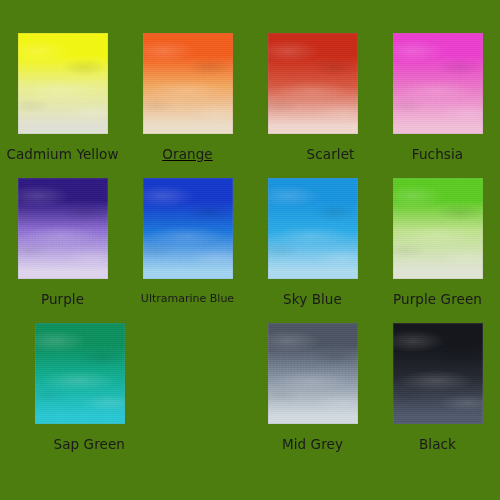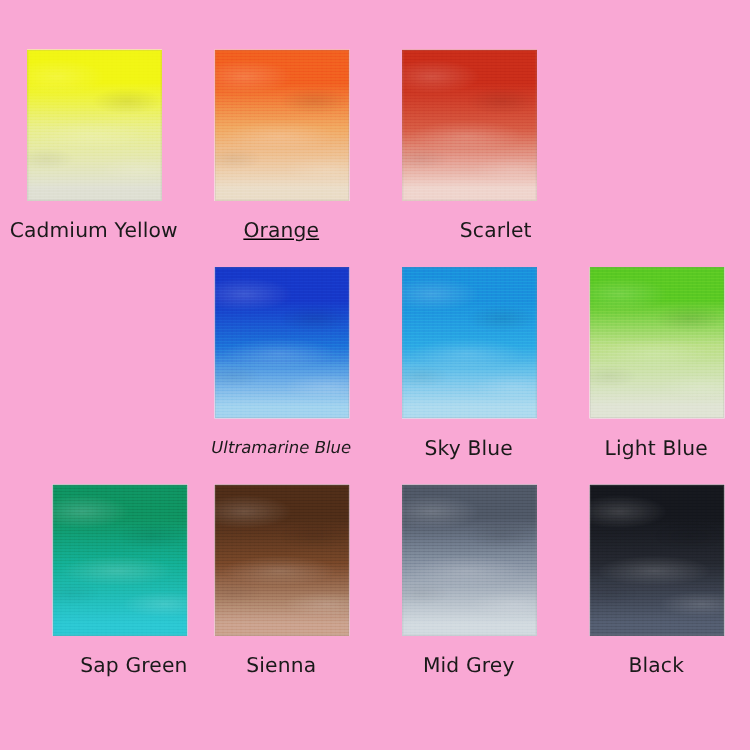--- a/index.html
+++ b/index.html
@@ -117,21 +117,21 @@
     white-space: nowrap;
   }
   .swatch-label.small {
     font-size: 11px;
     letter-spacing: 0;
   }
 </style>
 </head>
 <body>
 
-<div id="swatch-chart" style="background: #f9a8d4;">
+<div id="swatch-chart" style="background: #4d7c0f;">
   <div class="swatch-grid">
     <div class="grid-spacer-top"></div>
 
     <div class="swatch-cell" style="grid-area: 2 / 1;">
         <div class="swatch-chip">
           <div class="chip-wash" style="background: linear-gradient(rgb(241, 245, 19) 0%, rgb(241, 245, 19) 22%, rgb(232, 238, 134) 52%, rgb(222, 223, 210) 92%, rgb(222, 223, 210) 100%);"></div>
           <div class="chip-bloom"></div>
           <div class="chip-tooth"></div>
           <div class="chip-edge"></div>
         </div>
@@ -148,64 +148,73 @@
       </div>
       <div class="swatch-cell" style="grid-area: 2 / 3;">
         <div class="swatch-chip">
           <div class="chip-wash" style="background: linear-gradient(rgb(198, 42, 24) 0%, rgb(198, 42, 24) 22%, rgb(212, 85, 63) 52%, rgb(239, 212, 204) 92%, rgb(239, 212, 204) 100%);"></div>
           <div class="chip-bloom"></div>
           <div class="chip-tooth"></div>
           <div class="chip-edge"></div>
         </div>
         <div class="swatch-label" style="color: rgb(26, 26, 26); margin-left: 36px;">Scarlet</div>
       </div>
+      <div class="swatch-cell" style="grid-area: 2 / 4;">
+        <div class="swatch-chip">
+          <div class="chip-wash" style="background: linear-gradient(rgb(232, 62, 203) 0%, rgb(232, 62, 203) 22%, rgb(232, 111, 196) 52%, rgb(239, 187, 213) 92%, rgb(239, 187, 213) 100%);"></div>
+          <div class="chip-bloom"></div>
+          <div class="chip-tooth"></div>
+          <div class="chip-edge"></div>
+        </div>
+        <div class="swatch-label" style="color: rgb(26, 26, 26);">Fuchsia</div>
+      </div>
+      <div class="swatch-cell" style="grid-area: 3 / 1;">
+        <div class="swatch-chip">
+          <div class="chip-wash" style="background: linear-gradient(rgb(46, 26, 124) 0%, rgb(46, 26, 124) 22%, rgb(138, 107, 208) 52%, rgb(220, 210, 236) 92%, rgb(220, 210, 236) 100%);"></div>
+          <div class="chip-bloom"></div>
+          <div class="chip-tooth"></div>
+          <div class="chip-edge"></div>
+        </div>
+        <div class="swatch-label" style="color: rgb(26, 26, 26);">Purple</div>
+      </div>
       <div class="swatch-cell" style="grid-area: 3 / 2;">
         <div class="swatch-chip">
           <div class="chip-wash" style="background: linear-gradient(rgb(22, 55, 200) 0%, rgb(22, 55, 200) 22%, rgb(28, 111, 216) 52%, rgb(156, 208, 238) 92%, rgb(156, 208, 238) 100%);"></div>
           <div class="chip-bloom"></div>
           <div class="chip-tooth"></div>
           <div class="chip-edge"></div>
         </div>
-        <div class="swatch-label small" style="color: rgb(26, 26, 26); font-style: italic;">Ultramarine Blue</div>
+        <div class="swatch-label small" style="color: rgb(26, 26, 26);">Ultramarine Blue</div>
       </div>
       <div class="swatch-cell" style="grid-area: 3 / 3;">
         <div class="swatch-chip">
           <div class="chip-wash" style="background: linear-gradient(rgb(26, 143, 220) 0%, rgb(26, 143, 220) 22%, rgb(43, 167, 228) 52%, rgb(168, 216, 238) 92%, rgb(168, 216, 238) 100%);"></div>
           <div class="chip-bloom"></div>
           <div class="chip-tooth"></div>
           <div class="chip-edge"></div>
         </div>
         <div class="swatch-label" style="color: rgb(26, 26, 26);">Sky Blue</div>
       </div>
       <div class="swatch-cell" style="grid-area: 3 / 4;">
         <div class="swatch-chip">
           <div class="chip-wash" style="background: linear-gradient(rgb(89, 200, 35) 0%, rgb(89, 200, 35) 22%, rgb(187, 223, 134) 52%, rgb(222, 226, 210) 92%, rgb(222, 226, 210) 100%);"></div>
           <div class="chip-bloom"></div>
           <div class="chip-tooth"></div>
           <div class="chip-edge"></div>
         </div>
-        <div class="swatch-label" style="color: rgb(26, 26, 26);">Light Blue</div>
+        <div class="swatch-label" style="color: rgb(26, 26, 26);">Purple Green</div>
       </div>
       <div class="swatch-cell" style="grid-area: 4 / 1; align-items: flex-end;">
         <div class="swatch-chip">
           <div class="chip-wash" style="background: linear-gradient(rgb(14, 139, 91) 0%, rgb(14, 139, 91) 22%, rgb(18, 169, 140) 52%, rgb(41, 196, 208) 92%, rgb(41, 196, 208) 100%);"></div>
           <div class="chip-bloom"></div>
           <div class="chip-tooth"></div>
           <div class="chip-edge"></div>
         </div>
         <div class="swatch-label" style="color: rgb(26, 26, 26);">Sap Green</div>
-      </div>
-      <div class="swatch-cell" style="grid-area: 4 / 2;">
-        <div class="swatch-chip">
-          <div class="chip-wash" style="background: linear-gradient(rgb(74, 42, 22) 0%, rgb(74, 42, 22) 22%, rgb(111, 66, 38) 52%, rgb(199, 156, 134) 92%, rgb(199, 156, 134) 100%);"></div>
-          <div class="chip-bloom"></div>
-          <div class="chip-tooth"></div>
-          <div class="chip-edge"></div>
-        </div>
-        <div class="swatch-label" style="color: rgb(26, 26, 26);">Sienna</div>
       </div>
       <div class="swatch-cell" style="grid-area: 4 / 4;">
         <div class="swatch-chip">
           <div class="chip-wash" style="background: linear-gradient(rgb(20, 22, 28) 0%, rgb(20, 22, 28) 22%, rgb(35, 38, 46) 52%, rgb(78, 87, 105) 92%, rgb(78, 87, 105) 100%);"></div>
           <div class="chip-bloom"></div>
           <div class="chip-tooth"></div>
           <div class="chip-edge"></div>
         </div>
         <div class="swatch-label" style="color: rgb(26, 26, 26);">Black</div>
       </div>

